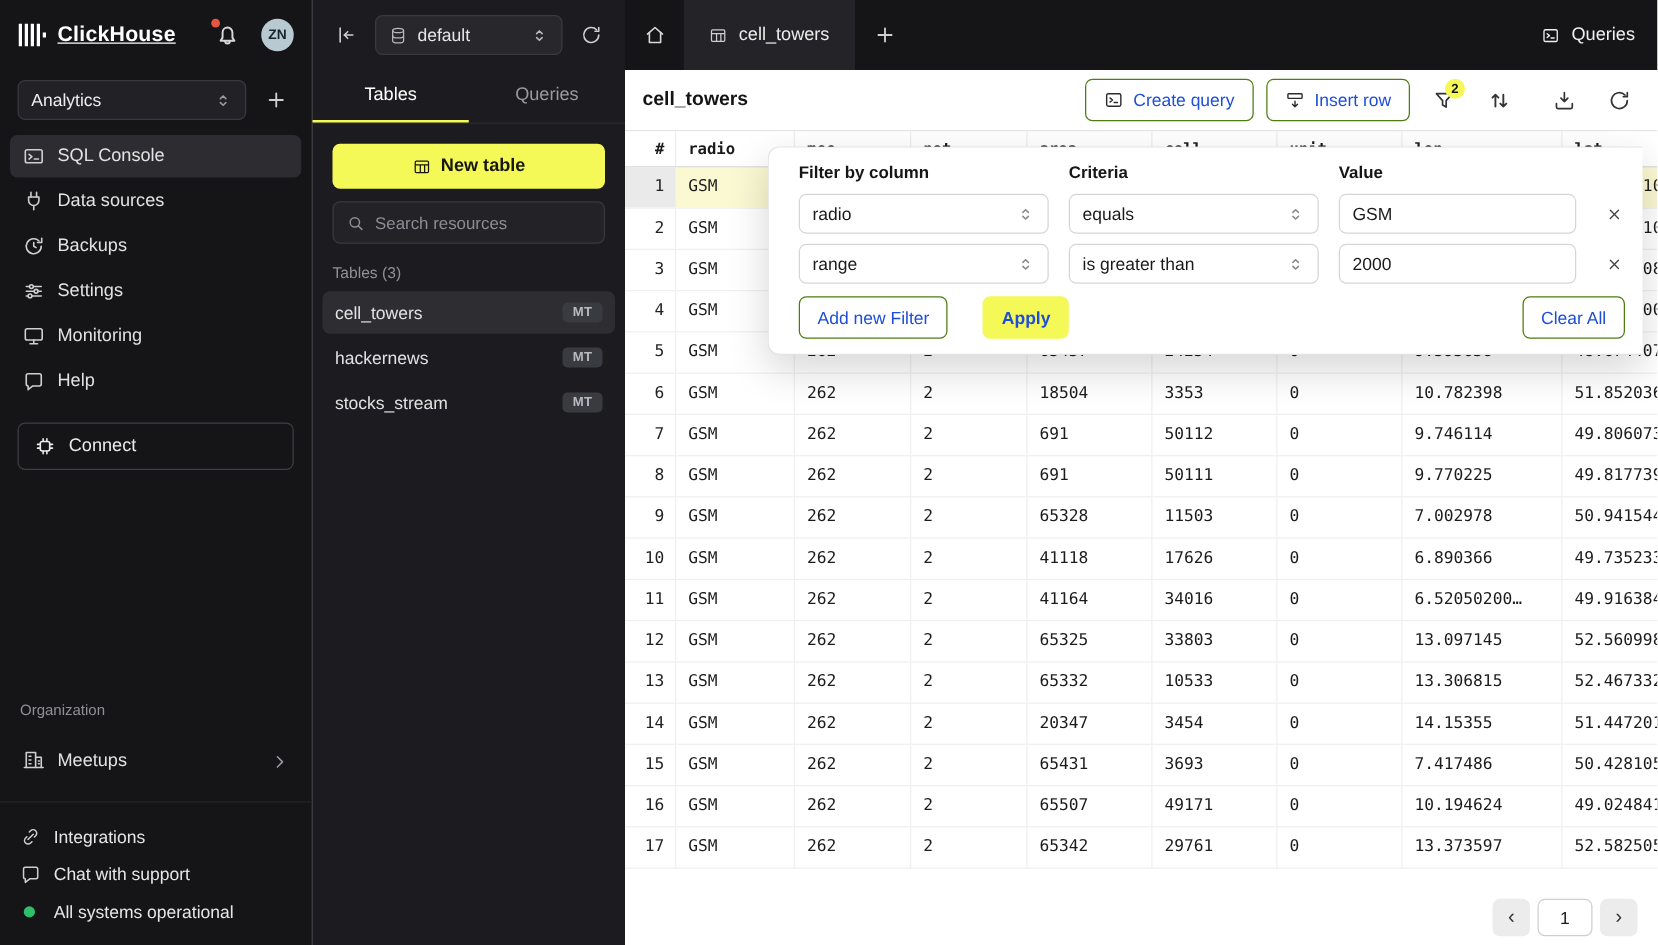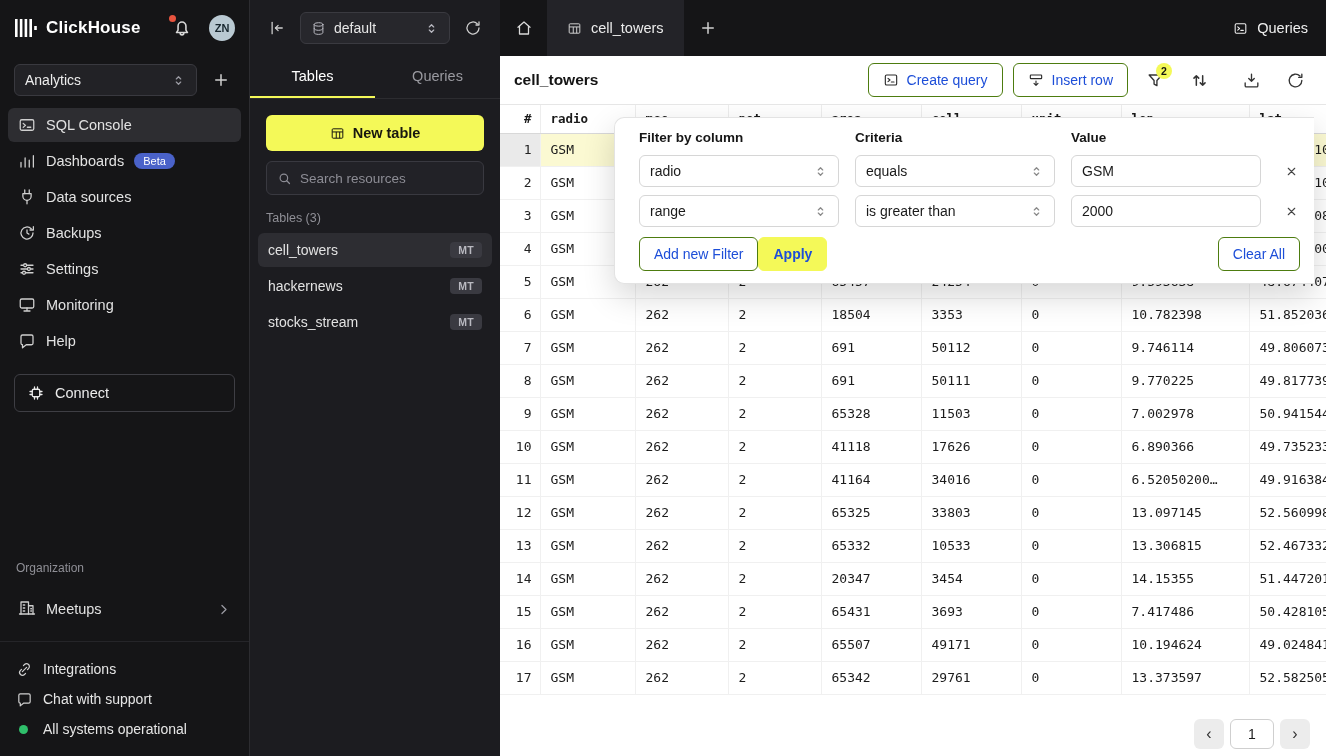--- a/index.html
+++ b/index.html
@@ -8,21 +8,21 @@
 .app{display:flex;width:1326px;height:756px;}
 button{font-family:inherit;background:none;border:none;cursor:pointer;color:inherit;}
 .icon{display:inline-flex;width:18px;height:18px;flex:none;}
 .icon svg{width:100%;height:100%;display:block;}
 .icon.sm{width:15px;height:15px;}
 
 
 .sidebar{width:250px;flex:none;background:#151517;color:#e7e7e7;display:flex;flex-direction:column;border-right:1px solid #2c2c30;}
 .side-top{height:56px;flex:none;display:flex;align-items:center;padding:0 14px;gap:8px;}
 .logo{width:24px;height:24px;color:#fff;}
-.brand{font-size:17px;font-weight:700;color:#fff;letter-spacing:.2px;flex:1;}
+.brand{font-size:17px;font-weight:700;color:#fff;letter-spacing:.2px;flex:1;text-decoration:underline;}
 .bell-wrap{position:relative;width:22px;height:22px;color:#d8d8d8;margin-right:8px;display:inline-flex;}
 .bell-wrap .icon{width:22px;height:22px;}
 .notif-dot{position:absolute;top:-2px;left:-2px;width:7px;height:7px;border-radius:50%;background:var(--red,#e8543f);}
 .avatar{width:26px;height:26px;border-radius:50%;background:#b9c9d2;color:#17262e;font-size:11px;font-weight:700;display:flex;align-items:center;justify-content:center;}
 .ws-row{display:flex;align-items:center;gap:10px;padding:8px 14px 12px;}
 .ws-select{flex:1;height:32px;background:#222226;border:1px solid #39393f;border-radius:6px;display:flex;align-items:center;justify-content:space-between;padding:0 10px;font-size:14px;color:#ededed;cursor:pointer;}
 .ws-select .icon{color:#9a9aa2;}
 .plus-btn{width:28px;height:28px;display:flex;align-items:center;justify-content:center;color:#cfcfcf;}
 .menu{padding:0 8px;}
 .menu-item{height:34px;display:flex;align-items:center;gap:10px;padding:0 10px;border-radius:6px;font-size:14.5px;color:#e2e2e2;margin-bottom:2px;cursor:pointer;}
@@ -90,21 +90,21 @@
 tr.sel td.idx{background:#eaeaea;}
 
 .filter-popup{position:absolute;top:12px;left:114px;right:12px;background:#fff;border:1px solid #e3e3e3;border-right:none;border-radius:10px 0 0 10px;box-shadow:0 12px 32px rgba(0,0,0,.16);padding:12px 14px 12px 24px;z-index:6;}
 .fp-grid{display:grid;grid-template-columns:200px 200px 190px 40px;column-gap:16px;row-gap:8px;align-items:center;}
 .fp-h{font-size:13.5px;font-weight:700;color:#161616;height:17px;}
 .fp-select{height:32px;border:1px solid #d6d6d6;border-radius:6px;display:flex;align-items:center;justify-content:space-between;padding:0 10px;font-size:14px;color:#1a1a1a;cursor:pointer;background:#fff;}
 .fp-select .icon{color:#8a8a8a;}
 .fp-input{height:32px;border:1px solid #d6d6d6;border-radius:6px;padding:0 10px;font-size:14px;font-family:inherit;color:#1a1a1a;outline:none;width:100%;}
 .fp-x{width:28px;height:28px;display:flex;align-items:center;justify-content:center;color:#444;}
 .fp-x .icon{width:13px;height:13px;}
-.fp-actions{display:flex;align-items:center;gap:0;margin-top:10px;}
+.fp-actions{display:flex;align-items:center;gap:28px;margin-top:10px;}
 .fp-actions .sp{flex:1;}
 
 .pager{height:44px;flex:none;display:flex;align-items:center;justify-content:flex-end;gap:6px;padding:0 16px;background:#fff;}
 .pg-btn{width:30px;height:30px;border-radius:6px;background:#ececec;color:#333;font-size:16px;display:flex;align-items:center;justify-content:center;}
 .pg-num{width:44px;height:30px;border:1px solid #cfcfcf;border-radius:6px;display:flex;align-items:center;justify-content:center;font-size:14px;background:#fff;}
 </style>
 </head>
 <body>
 
 <div class="app">
@@ -155,29 +155,20 @@
     <nav class="menu" id="side-menu">
         <div class="menu-item active">
           <span class="icon">
             <svg viewBox="0 0 24 24" fill="none" stroke="currentColor" stroke-width="1.7" stroke-linecap="round" stroke-linejoin="round">
               <rect x="3" y="5" width="18" height="14" rx="2"></rect>
               <path d="M7 10l3 2.5L7 15"></path>
               <path d="M12.5 15H17"></path>
             </svg>
           </span>
           <span class="mi-label">SQL Console</span>
-        </div>
-        <div class="menu-item">
-          <span class="icon">
-            <svg viewBox="0 0 24 24" fill="none" stroke="currentColor" stroke-width="1.7" stroke-linecap="round" stroke-linejoin="round">
-              <path d="M4 20v-6M9.5 20V8M15 20v-9M20.5 20V5"></path>
-            </svg>
-          </span>
-          <span class="mi-label">Dashboards</span>
-          <span class="beta-badge">Beta</span>
         </div>
         <div class="menu-item">
           <span class="icon">
             <svg viewBox="0 0 24 24" fill="none" stroke="currentColor" stroke-width="1.7" stroke-linecap="round" stroke-linejoin="round">
               <path d="M9 2.5v5M15 2.5v5"></path>
               <path d="M6.5 7.5h11V11a5.5 5.5 0 0 1-11 0V7.5z"></path>
               <path d="M12 16.5V21"></path>
             </svg>
           </span>
           <span class="mi-label">Data sources</span>

